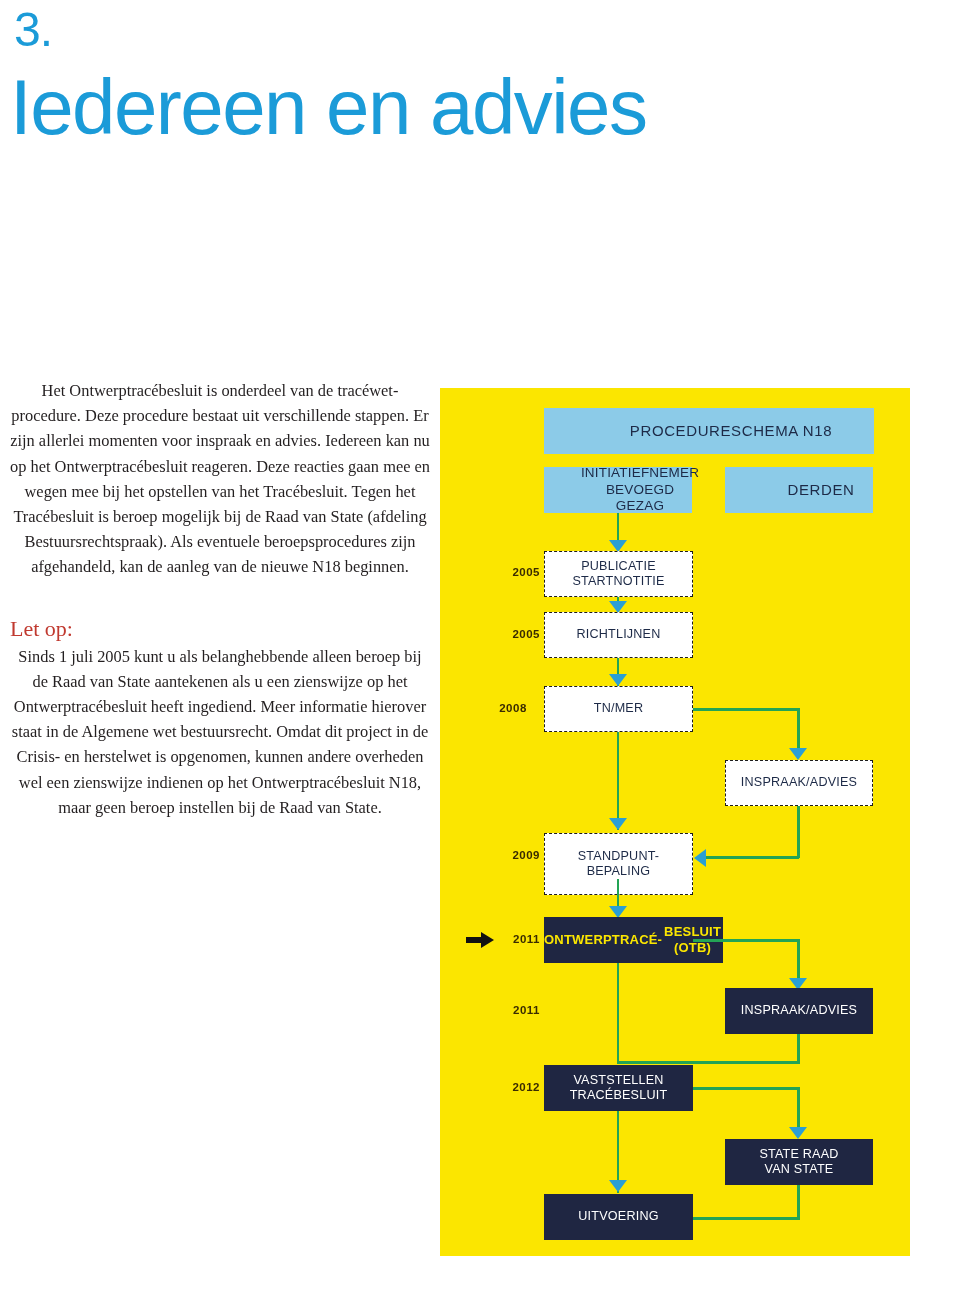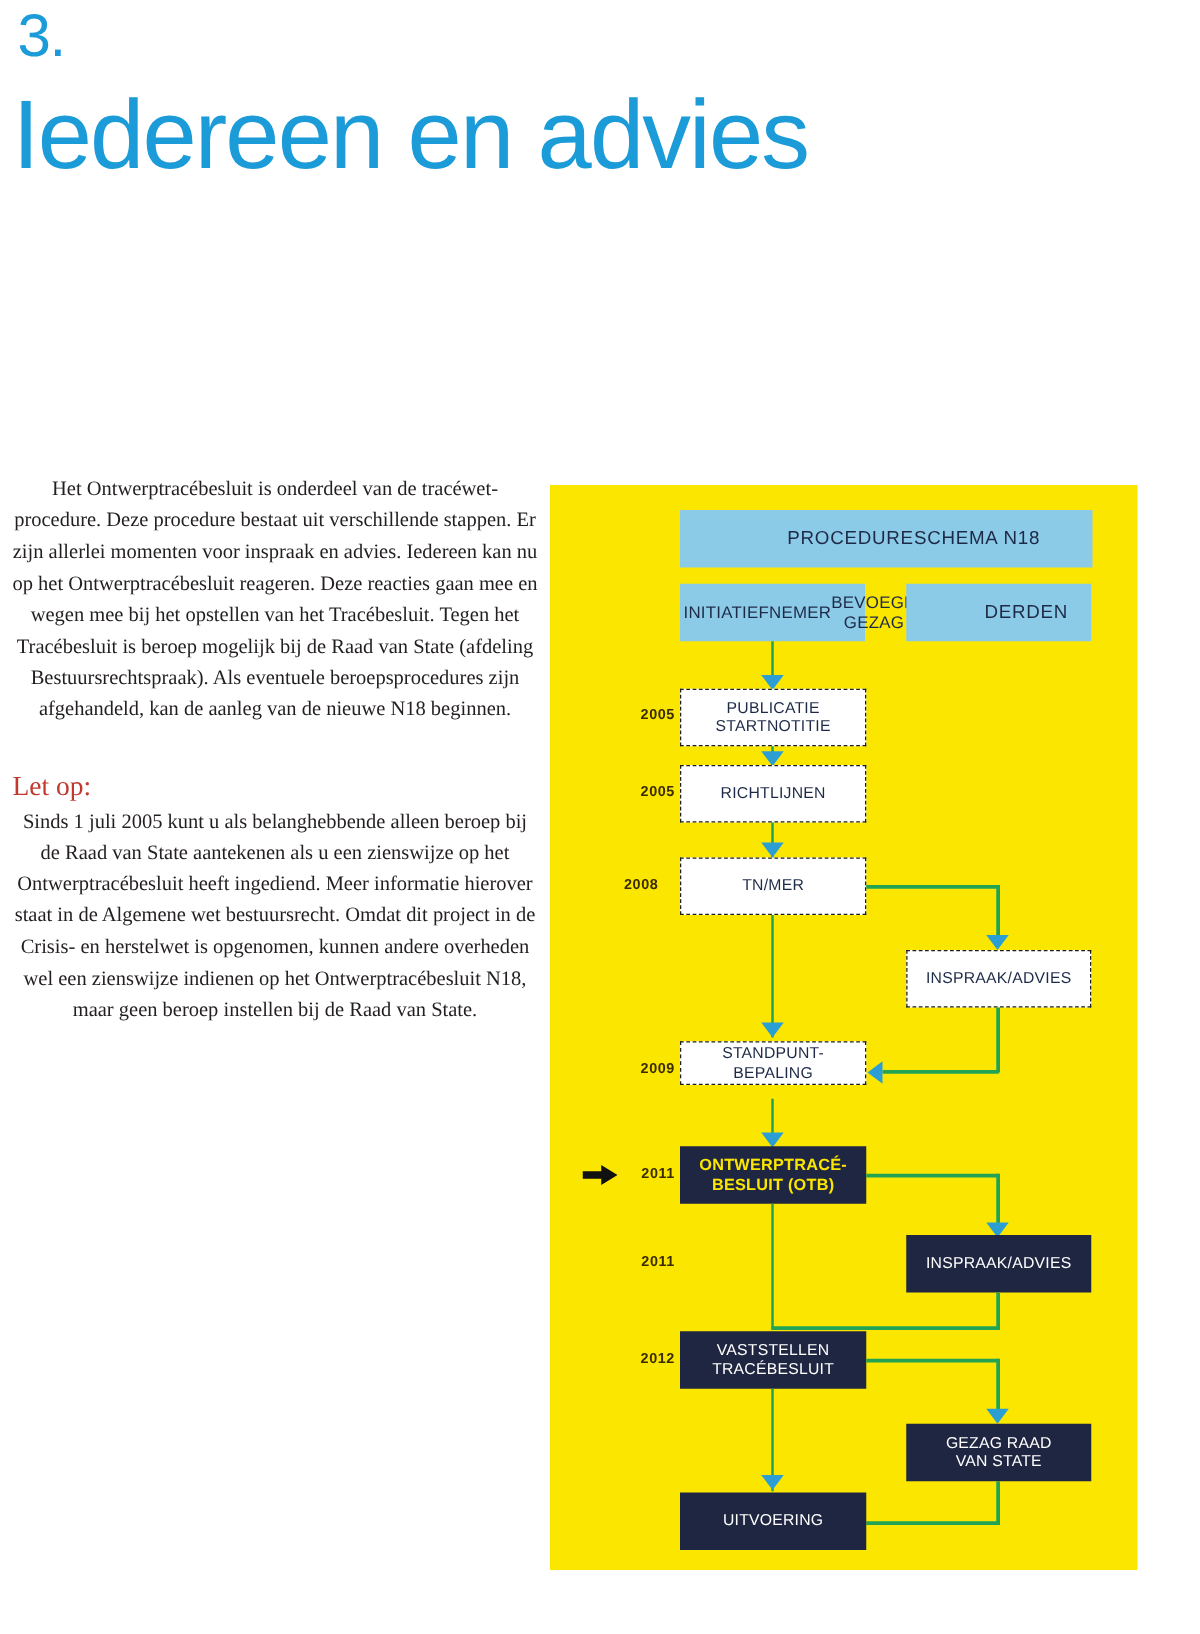--- a/index.html
+++ b/index.html
@@ -100,21 +100,21 @@
     <div class="letop-block">
       <div class="letop-head">Let op:</div>
       <p class="body-par">Sinds 1 juli 2005 kunt u als belanghebbende alleen beroep bij de Raad van State aantekenen als u een zienswijze op het Ontwerptracébesluit heeft ingediend. Meer informatie hierover staat in de Algemene wet bestuursrecht. Omdat dit project in de Crisis- en herstelwet is opgenomen, kunnen andere overheden wel een zienswijze indienen op het Ontwerptracébesluit N18, maar geen beroep instellen bij de Raad van State.</p>
     </div>
   </div>
 
   <div class="flow-panel">
 
     <div class="fbox blue big" style="left:104px;top:20px;width:330px;height:46px;">PROCEDURESCHEMA N18</div>
 
-    <div class="fbox blue" style="left:104px;top:79px;width:148px;height:46px;flex-direction:row;">
+    <div class="fbox blue" style="left:104px;top:79px;width:148px;height:46px;flex-direction:column;">
       <span>INITIATIEFNEMER</span>
       <span>BEVOEGD GEZAG</span>
     </div>
     <div class="fbox blue big" style="left:285px;top:79px;width:148px;height:46px;">DERDEN</div>
 
     <div class="vline" style="left:176.7px;top:125px;height:36px;"></div>
     <div class="arrow-d" style="left:169px;top:152px;"></div>
 
     <div class="yearlbl" style="left:46px;top:178px;">2005</div>
     <div class="fbox dashed" style="left:104px;top:163px;width:149px;height:46px;flex-direction:column;">
@@ -141,30 +141,30 @@
     <div class="vline" style="left:176.7px;top:344px;height:98px;"></div>
     <div class="arrow-d" style="left:169px;top:430px;"></div>
 
     <div class="fbox dashed" style="left:285px;top:372px;width:148px;height:46px;">INSPRAAK/ADVIES</div>
 
     <div class="vline" style="left:357px;top:418px;height:52px;"></div>
     <div class="hline" style="left:266px;top:468px;width:93px;"></div>
     <div class="arrow-l" style="left:254px;top:461px;"></div>
 
     <div class="yearlbl" style="left:46px;top:461px;">2009</div>
-    <div class="fbox dashed" style="left:104px;top:445px;width:149px;height:35px;flex-direction:column;">
+    <div class="fbox dashed" style="left:104px;top:445px;width:149px;height:62px;flex-direction:column;">
       <span>STANDPUNT-</span>
       <span>BEPALING</span>
     </div>
 
     <div class="vline" style="left:176.7px;top:491px;height:36px;"></div>
     <div class="arrow-d" style="left:169px;top:518px;"></div>
 
     <div class="yearlbl" style="left:46px;top:545px;">2011</div>
-    <div class="fbox dark otb" style="left:104px;top:529px;width:149px;height:46px;flex-direction:column;">
+    <div class="fbox dark otb" style="left:104px;top:529px;width:179px;height:46px;flex-direction:row;">
       <span>ONTWERPTRACÉ-</span>
       <span>BESLUIT (OTB)</span>
     </div>
 
     <div class="hline" style="left:253px;top:551px;width:106px;"></div>
     <div class="vline" style="left:357px;top:551px;height:47px;"></div>
     <div class="arrow-d" style="left:349.3px;top:590px;"></div>
 
     <div class="vline" style="left:176.7px;top:575px;height:100px;"></div>
 
@@ -182,21 +182,21 @@
     </div>
 
     <div class="hline" style="left:253px;top:699px;width:106px;"></div>
     <div class="vline" style="left:357px;top:699px;height:48px;"></div>
     <div class="arrow-d" style="left:349.3px;top:739px;"></div>
 
     <div class="vline" style="left:176.7px;top:723px;height:82px;"></div>
     <div class="arrow-d" style="left:169px;top:792px;"></div>
 
     <div class="fbox dark" style="left:285px;top:751px;width:148px;height:46px;flex-direction:column;">
-      <span>GEZAG RAAD</span>
+      <span>STATE RAAD</span>
       <span>VAN STATE</span>
     </div>
 
     <div class="vline" style="left:357px;top:797px;height:35px;"></div>
     <div class="hline" style="left:253px;top:829px;width:106px;"></div>
 
     <div class="fbox dark" style="left:104px;top:806px;width:149px;height:46px;">UITVOERING</div>
   </div>
 
   <div class="black-arrow">

